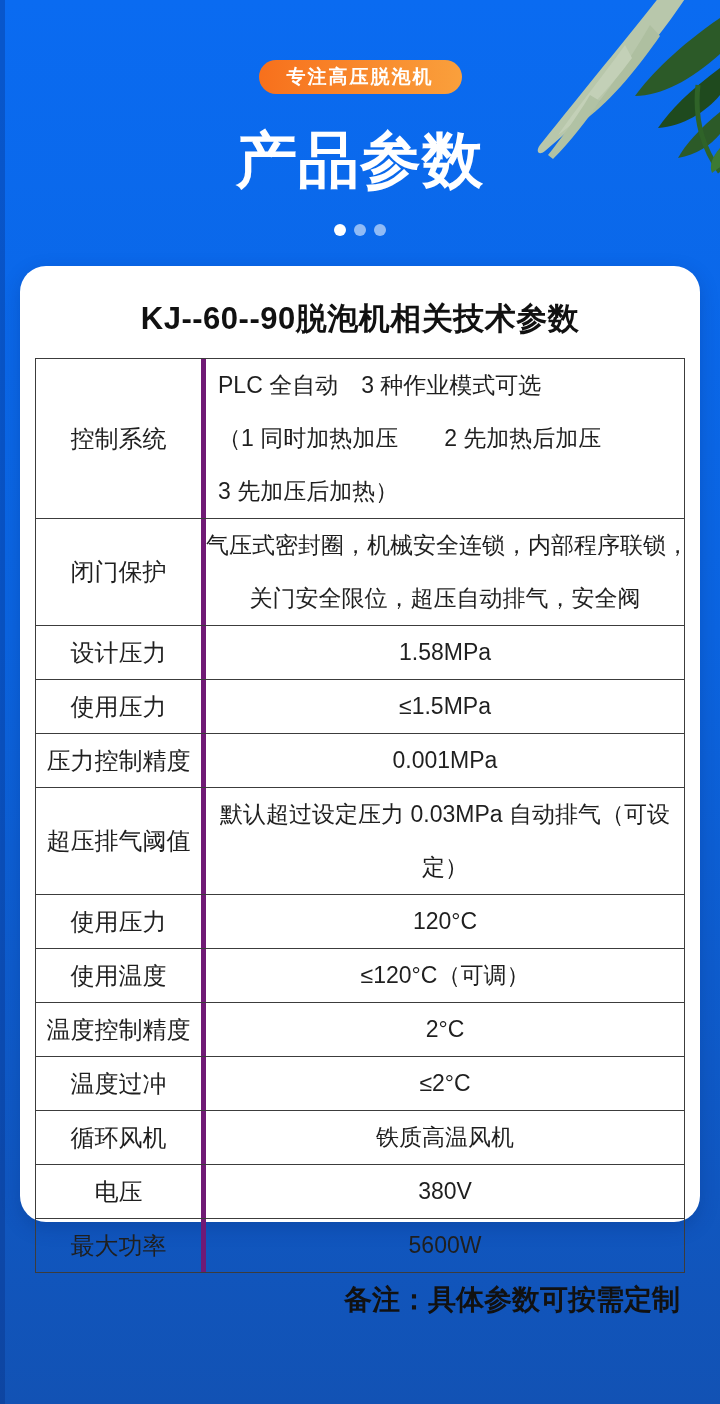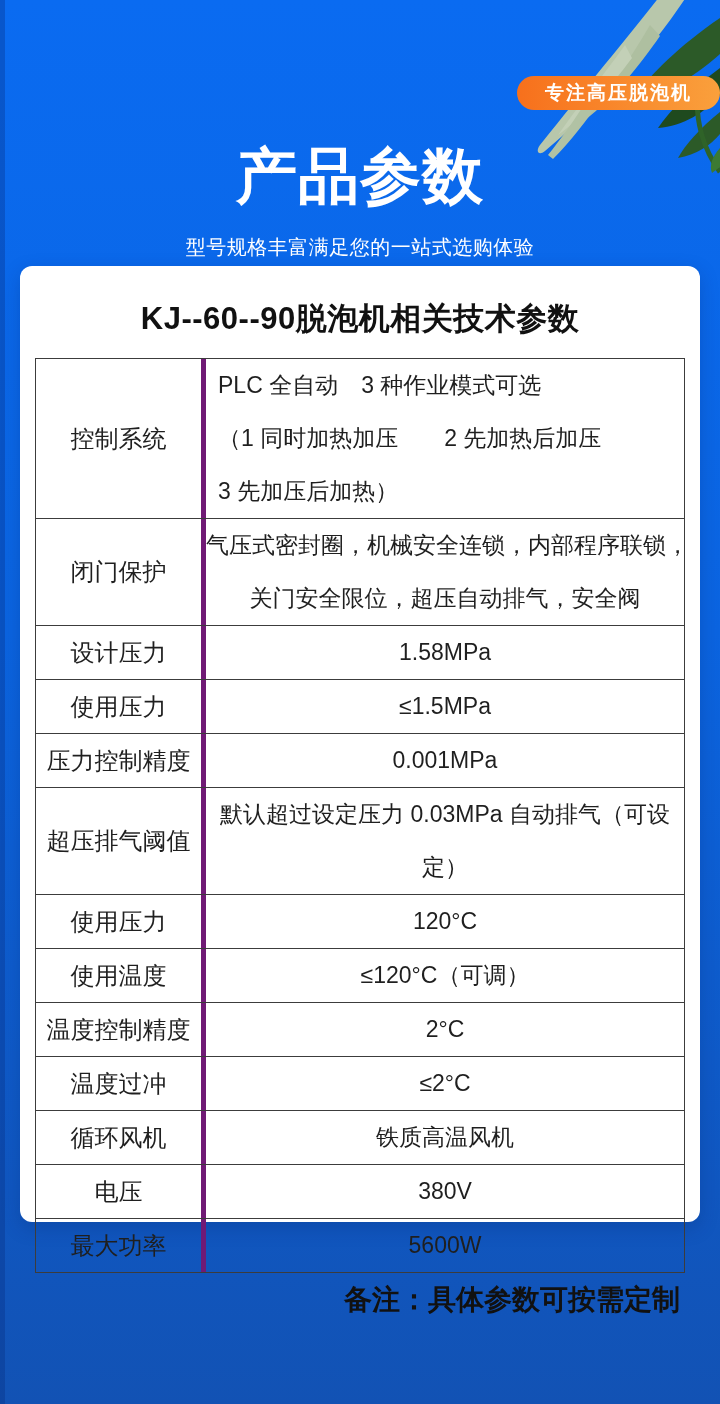--- a/index.html
+++ b/index.html
@@ -8,41 +8,41 @@
   .page {
     position:relative; width:720px; height:1404px; overflow:hidden;
     background:linear-gradient(180deg,#0a6bf1 0%,#0b64e0 45%,#1252b4 100%);
   }
   .left-edge {
     position:absolute; left:0; top:0; width:5px; height:1404px;
     background:rgba(5,40,120,0.30); z-index:5;
   }
   .foliage { position:absolute; top:0; right:0; width:190px; height:310px; z-index:1; }
   .header { position:relative; z-index:2; text-align:center; }
-  .badge-wrap { padding-top:76px;text-align:right; }
+  .badge-wrap { padding-top:60px; }
   .badge {
     display:inline-block; height:34px; line-height:34px; padding:0 28px;
     border-radius:17px; background:linear-gradient(90deg,#f7701c 0%,#faa03c 100%);
     color:#ffffff; font-size:19px; font-weight:bold; letter-spacing:2px;
   }
   .page-title {
     margin-top:26px; color:#ffffff; font-size:61px; font-weight:900; letter-spacing:1px;
   }
   .page-subtitle {
     margin-top:16px; color:#ffffff; font-size:20px; letter-spacing:0.5px;
   }
   .dots { margin-top:22px; height:13px; }
   .dot {
     display:inline-block; width:12px; height:12px; border-radius:50%;
     background:#ffffff; opacity:0.55; margin:0 4px; vertical-align:top;
   }
   .dot.active { opacity:1; }
   .card {
     position:absolute; z-index:2; left:20px; top:266px; width:680px; height:956px;
-    background:#ffffff; border-radius:12px;
+    background:#ffffff; border-radius:26px;
     box-shadow:0 6px 18px rgba(0,40,110,0.25);
   }
   .card-title {
     text-align:center; padding-top:32px; padding-bottom:18px;
     font-size:31px; font-weight:bold; color:#111111; letter-spacing:0.5px;
   }
   .spec-table { margin:0 15px; border:1px solid #3c3c3c; }
   .row { display:flex; border-top:1px solid #3c3c3c; }
   .row:first-child { border-top:none; }
   .cell-label {
@@ -77,21 +77,20 @@
     <path d="M190,112 C170,128 155,145 148,158 C166,155 181,145 190,134 Z" fill="#2c5a28"></path>
     <path d="M190,172 C174,150 164,120 168,85" stroke="#2f6328" stroke-width="5" fill="none"></path>
     <path d="M190,148 C182,157 179,166 182,173 L190,167 Z" fill="#3c7a33"></path>
   </svg>
 
   <div class="header">
     <div class="badge-wrap">
       <span class="badge">专注高压脱泡机</span>
     </div>
     <h1 class="page-title">产品参数</h1>
-    <p class="page-subtitle">型号规格丰富满足您的一站式选购体验</p>
     <div class="dots" id="dots"><span class="dot active"></span><span class="dot"></span><span class="dot"></span></div>
   </div>
 
   <section class="card">
     <h2 class="card-title">KJ--60--90脱泡机相关技术参数</h2>
     <div class="spec-table" id="spec-table">
         <div class="row align-left">
           <div class="cell-label">控制系统</div>
           <div class="cell-value">
             <div class="line">PLC 全自动　3 种作业模式可选</div>

